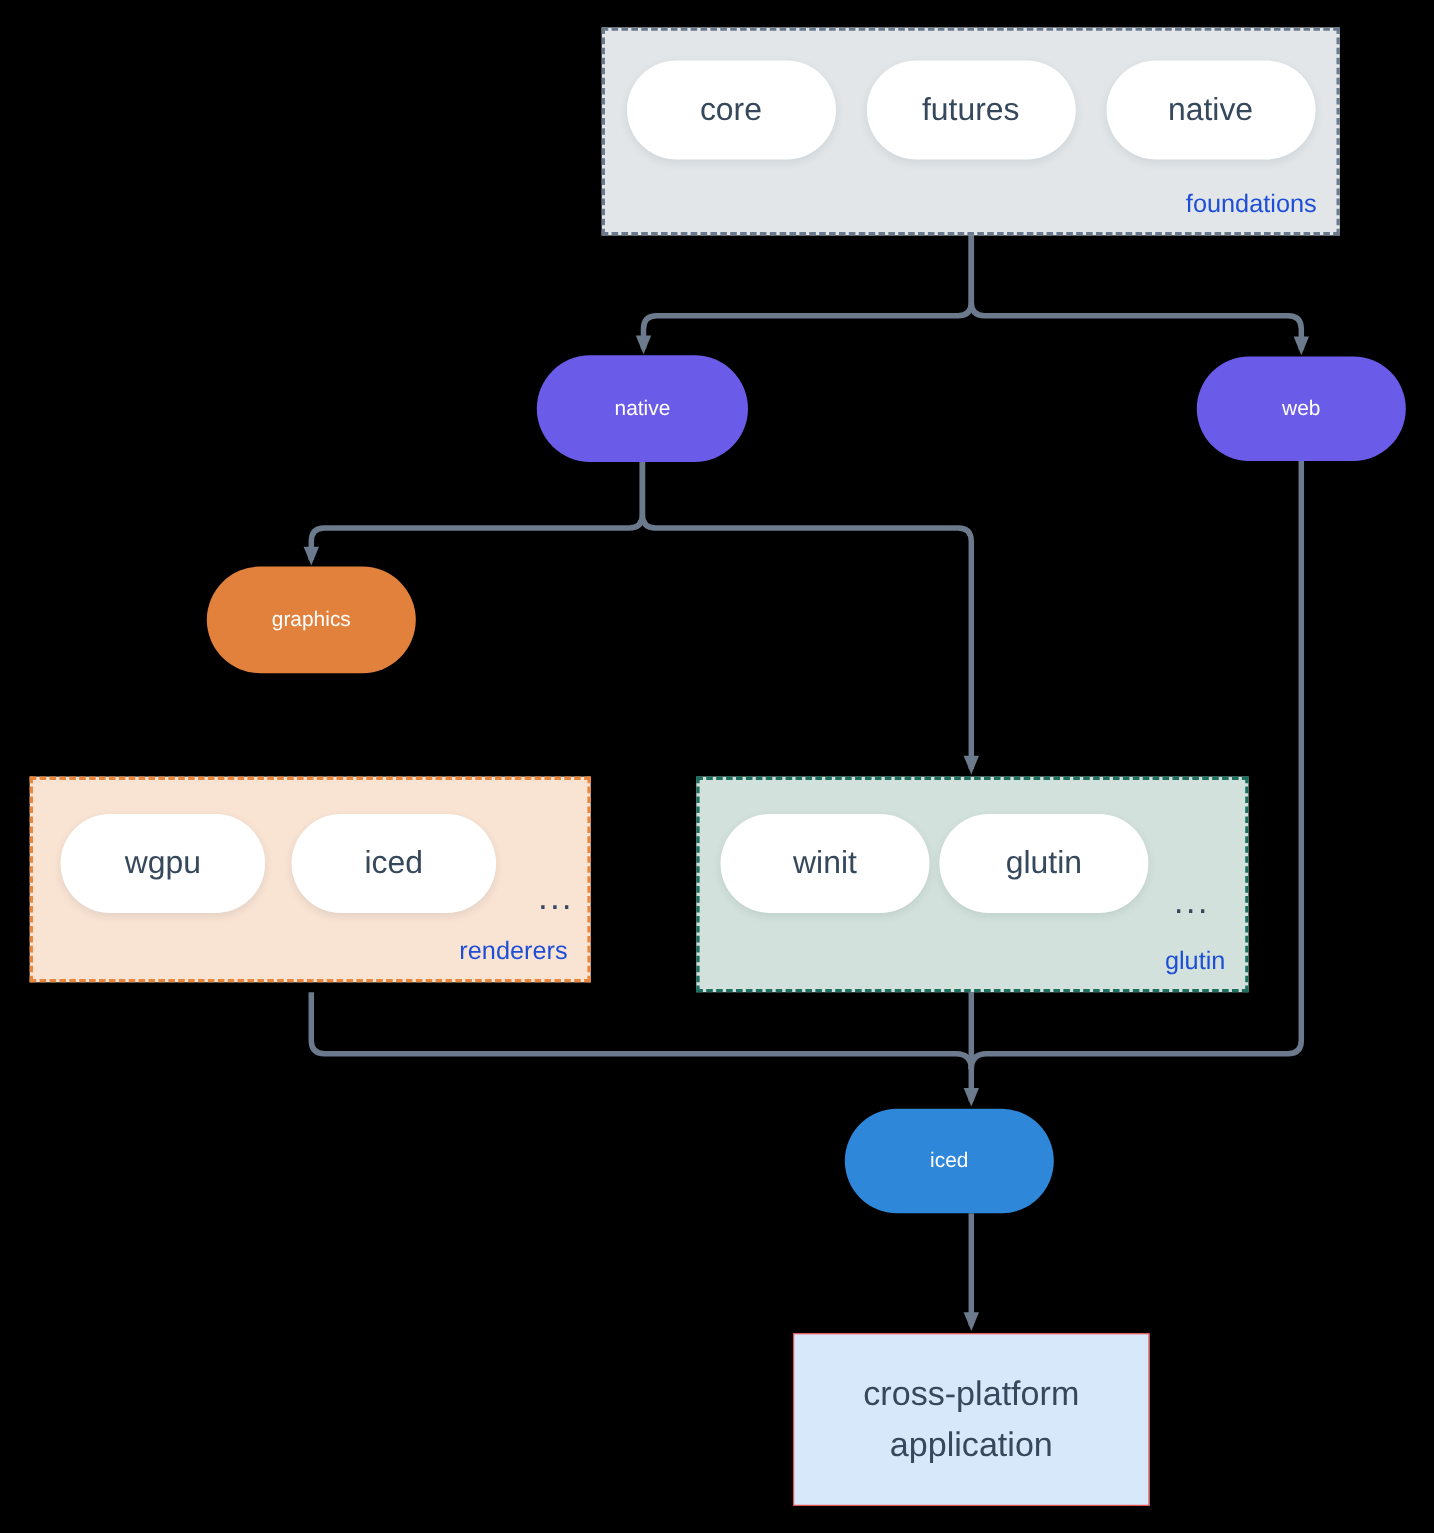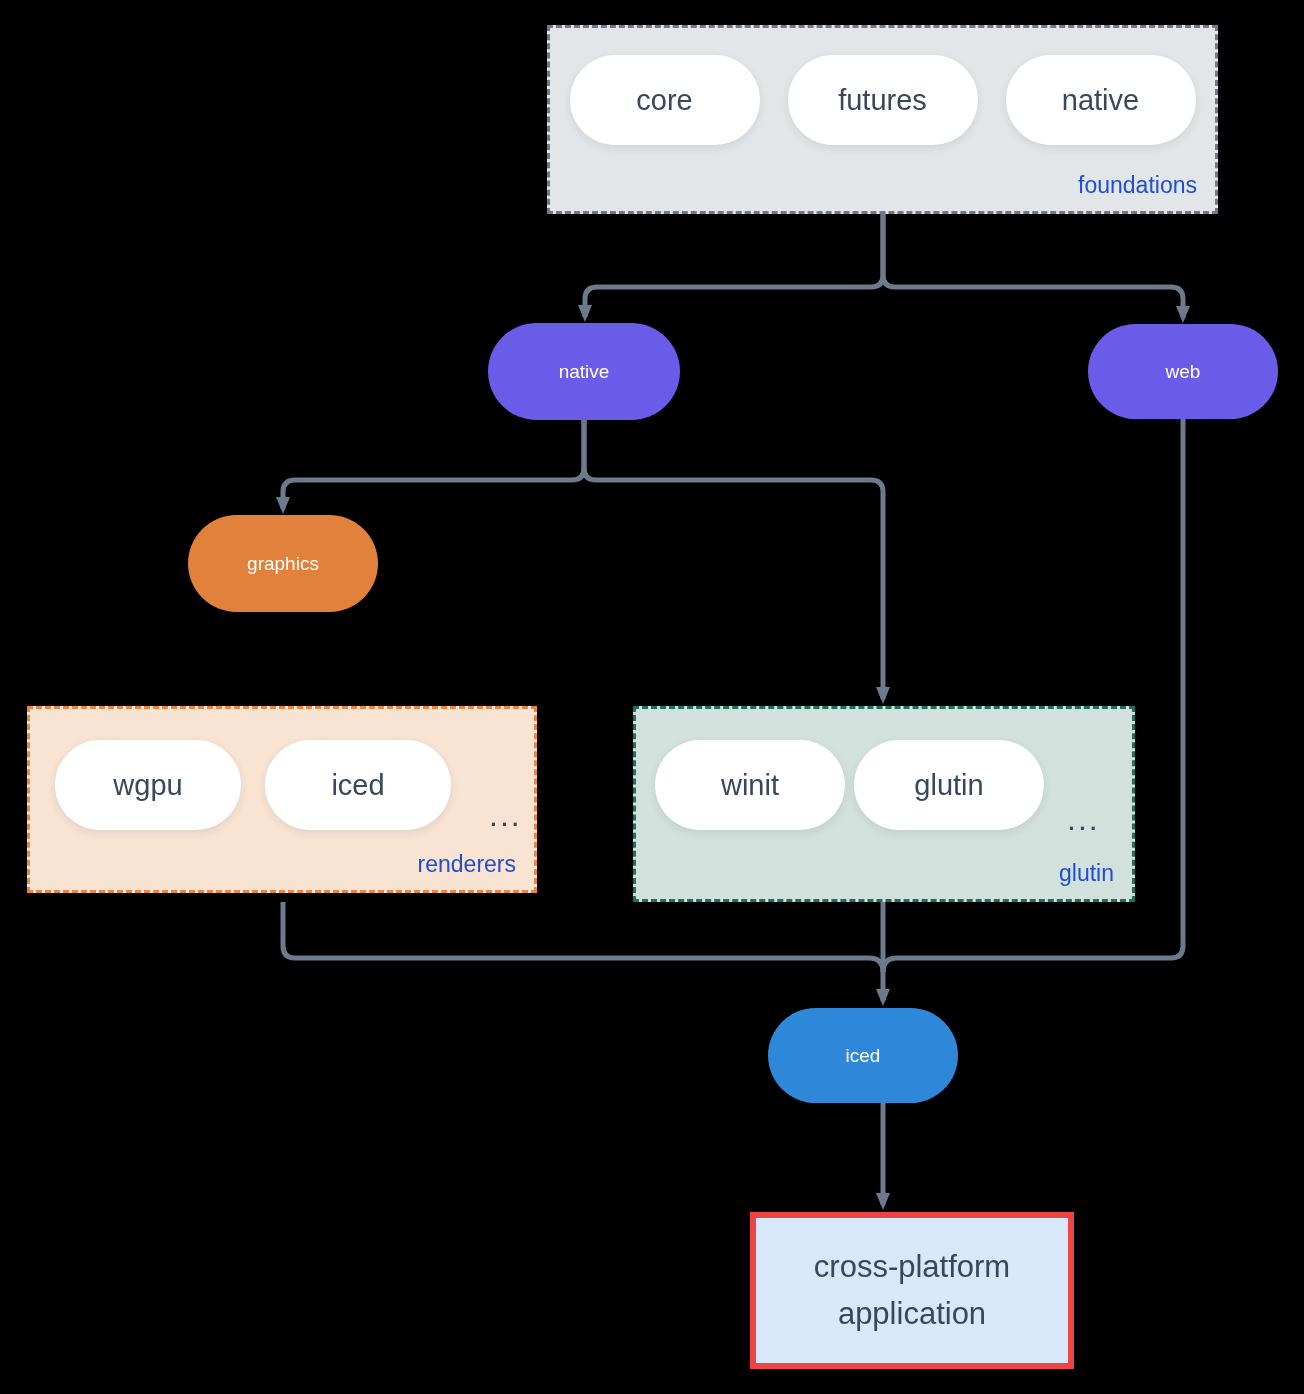--- a/index.html
+++ b/index.html
@@ -41,22 +41,22 @@
   .node{
     position:absolute;z-index:2;display:flex;align-items:center;justify-content:center;
     border-radius:9999px;font-size:19px;color:#ffffff;text-align:right;
   }
   .n-native{left:488px;top:323px;width:192px;height:97px;background:#6a5ce8;}
   .n-web{left:1088px;top:324px;width:190px;height:95px;background:#6a5ce8;}
   .n-graphics{left:188px;top:515px;width:190px;height:97px;background:#e2813c;}
   .n-iced{left:768px;top:1008px;width:190px;height:95px;background:#2e87d8;}
   .appbox{
     position:absolute;z-index:2;left:721px;top:1212px;width:324px;height:157px;
-    box-sizing:border-box;background:#d6e8f9;border:6px solid #ef4444;
-    display:flex;align-items:center;justify-content:center;text-align:center;margin-left:29px;
+    box-sizing:border-box;background:#d6e8f9;border:1px solid #ef4444;
+    display:flex;align-items:center;justify-content:center;text-align:center;
   }
   .appbox .applabel{
     width:240px;font-size:31px;line-height:1.5;color:#36495c;
   }
 </style>
 </head>
 <body>
 
 <div id="canvas">
 

